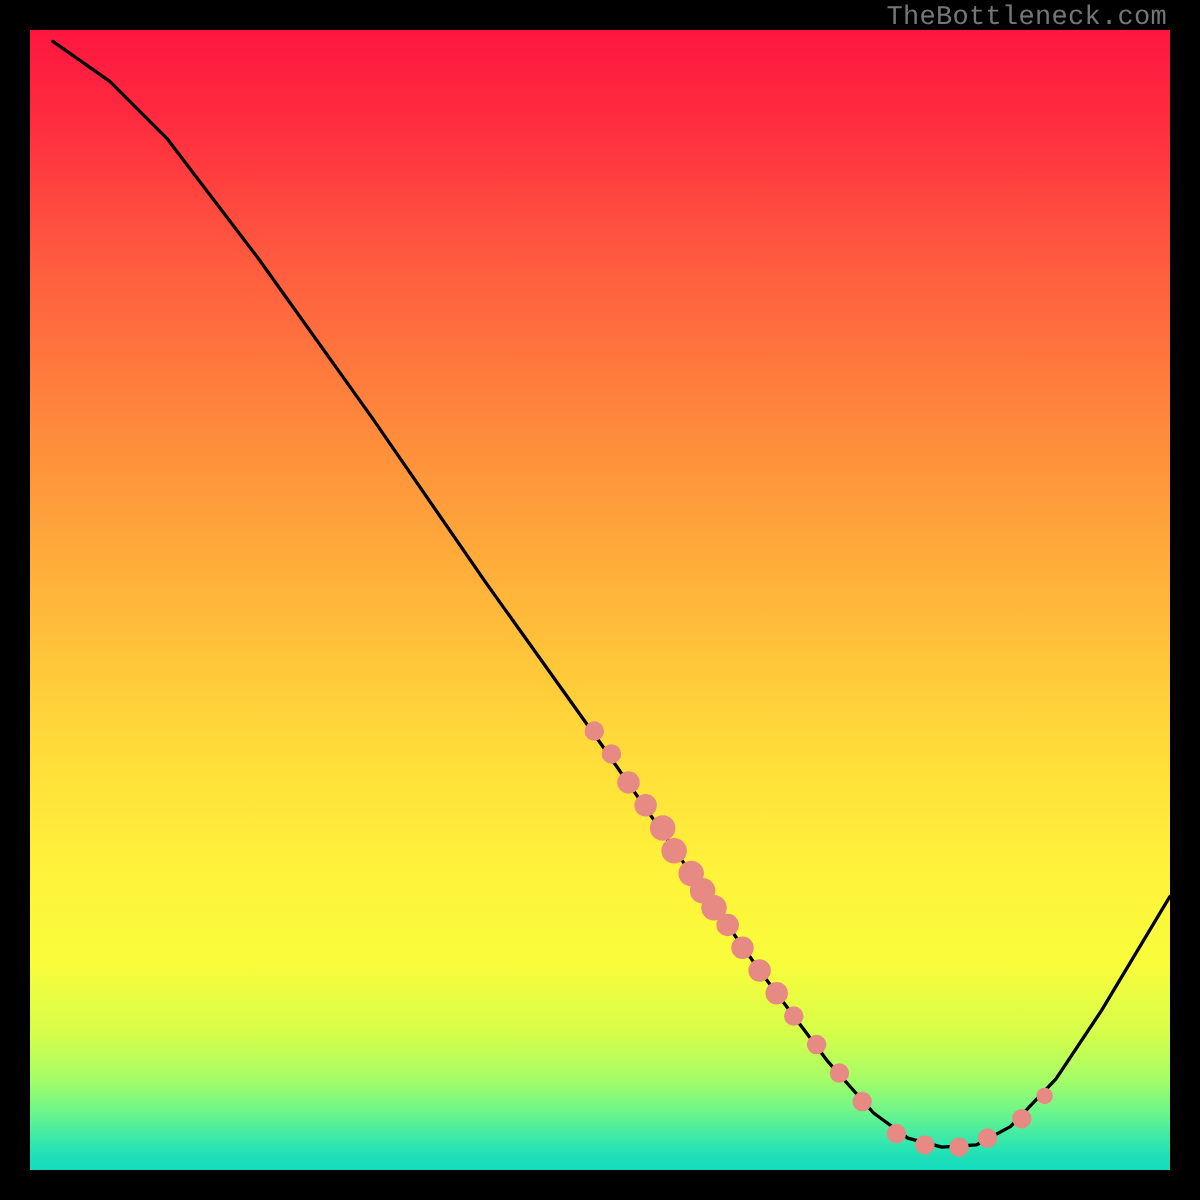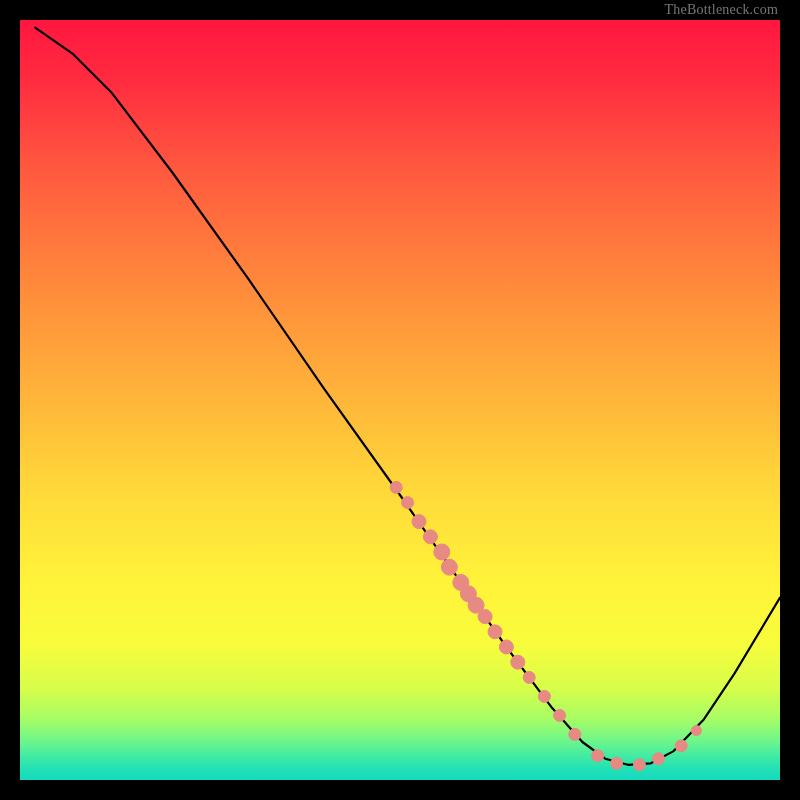--- a/index.html
+++ b/index.html
@@ -36,22 +36,22 @@
       #6bf58c 95%,
       #3feaa5 97%,
       #23e1b5 98.5%,
       #14dac0 100%
     );
   }
   .watermark {
     position: absolute;
     top: 2px;
     right: 22px;
-    font-family: Liberation Serif, serif;
-    font-size: 14px;
+    font-family: Liberation Mono, monospace;
+    font-size: 18px;
     color: #75767a;
     letter-spacing: 0.2px;
   }
   svg {
     position: absolute;
     left: 0;
     top: 0;
     width: 760px;
     height: 760px;
   }

